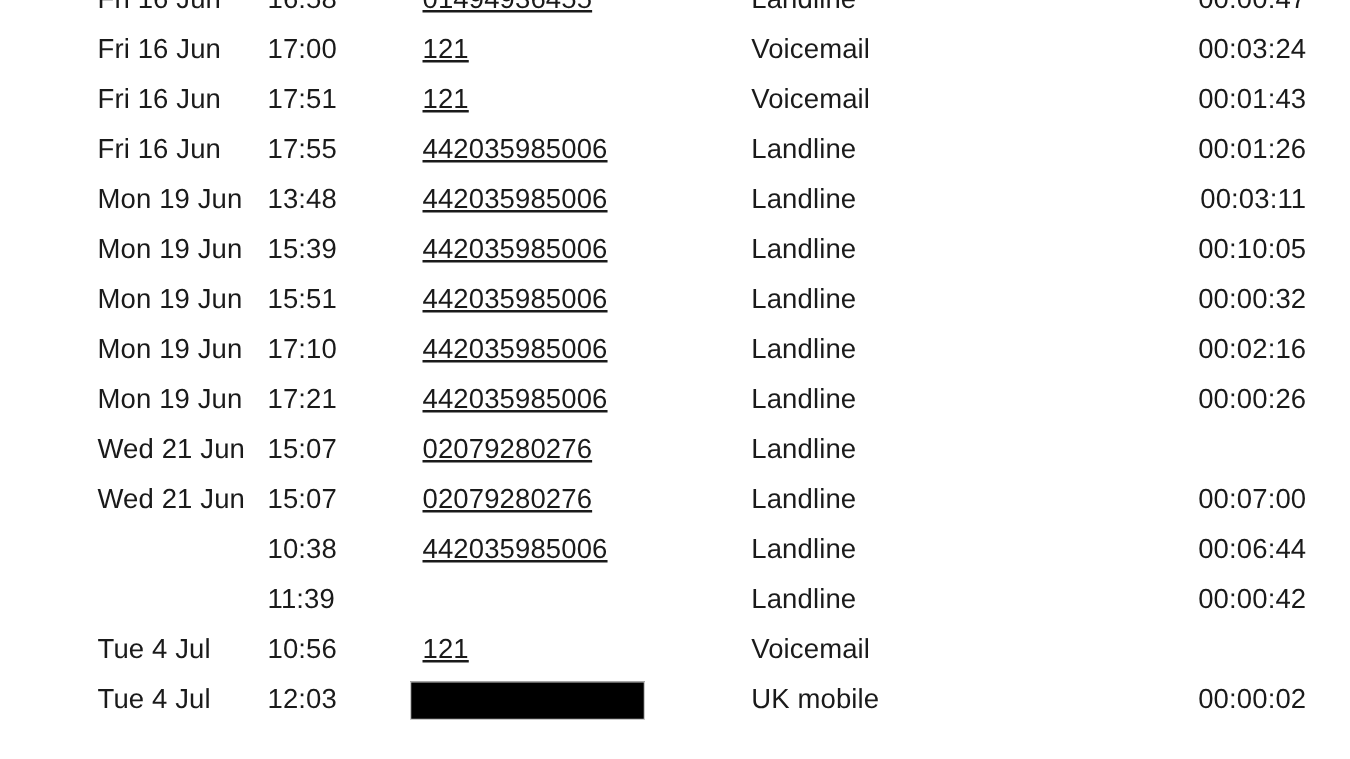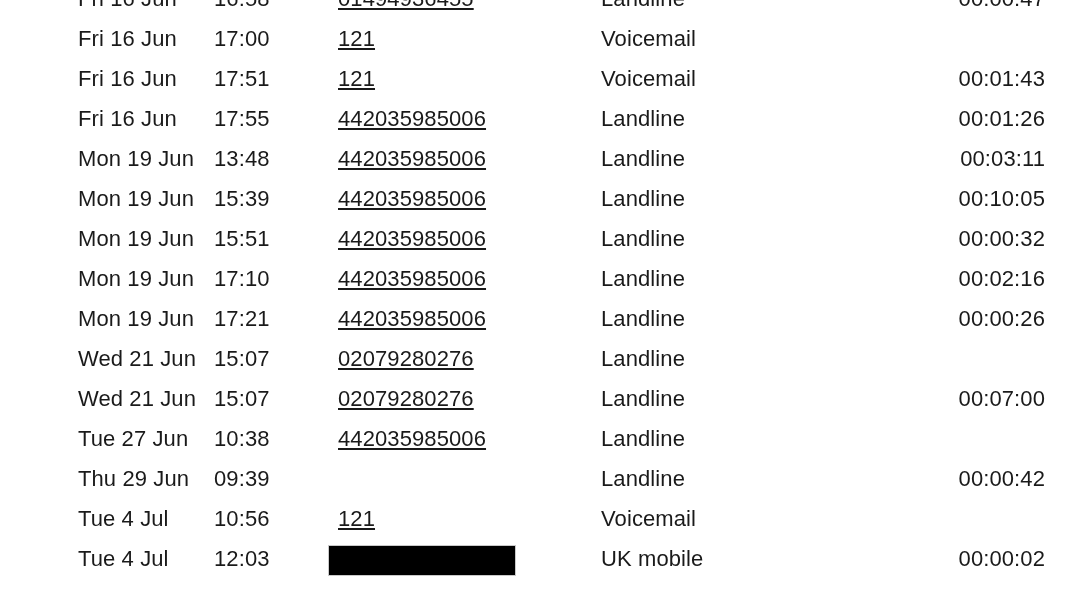--- a/index.html
+++ b/index.html
@@ -66,20 +66,21 @@
       <span class="cell c-time">16:58</span>
       <span class="cell c-number">01494936455</span>
       <span class="cell c-type">Landline</span>
       <span class="cell c-duration">00:00:47</span>
     </div>
     <div class="call-row">
       <span class="cell c-date">Fri 16 Jun</span>
       <span class="cell c-time">17:00</span>
       <span class="cell c-number">121</span>
       <span class="cell c-type">Voicemail</span>
+      <span class="cell c-duration">00:03:24</span>
     </div>
     <div class="call-row">
       <span class="cell c-date">Fri 16 Jun</span>
       <span class="cell c-time">17:51</span>
       <span class="cell c-number">121</span>
       <span class="cell c-type">Voicemail</span>
       <span class="cell c-duration">00:01:43</span>
     </div>
     <div class="call-row">
       <span class="cell c-date">Fri 16 Jun</span>
@@ -130,28 +131,27 @@
       <span class="cell c-type">Landline</span>
     </div>
     <div class="call-row">
       <span class="cell c-date">Wed 21 Jun</span>
       <span class="cell c-time">15:07</span>
       <span class="cell c-number">02079280276</span>
       <span class="cell c-type">Landline</span>
       <span class="cell c-duration">00:07:00</span>
     </div>
     <div class="call-row">
-      <span class="cell c-date">Tue 27 Jun</span>
       <span class="cell c-time">10:38</span>
       <span class="cell c-number">442035985006</span>
       <span class="cell c-type">Landline</span>
+      <span class="cell c-duration">00:06:44</span>
     </div>
     <div class="call-row">
-      <span class="cell c-date">Thu 29 Jun</span>
-      <span class="cell c-time">09:39</span>
+      <span class="cell c-time">11:39</span>
       <span class="cell c-type">Landline</span>
       <span class="cell c-duration">00:00:42</span>
     </div>
     <div class="call-row">
       <span class="cell c-date">Tue 4 Jul</span>
       <span class="cell c-time">10:56</span>
       <span class="cell c-number">121</span>
       <span class="cell c-type">Voicemail</span>
     </div>
     <div class="call-row">

